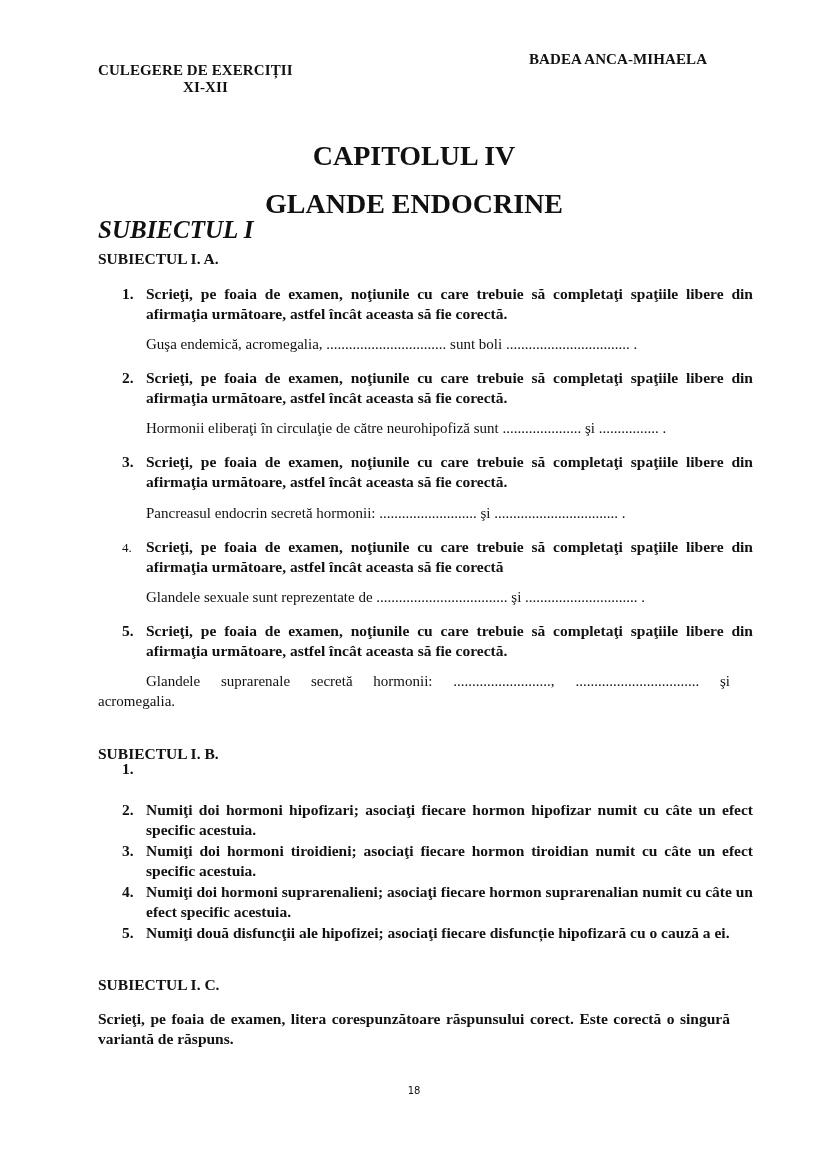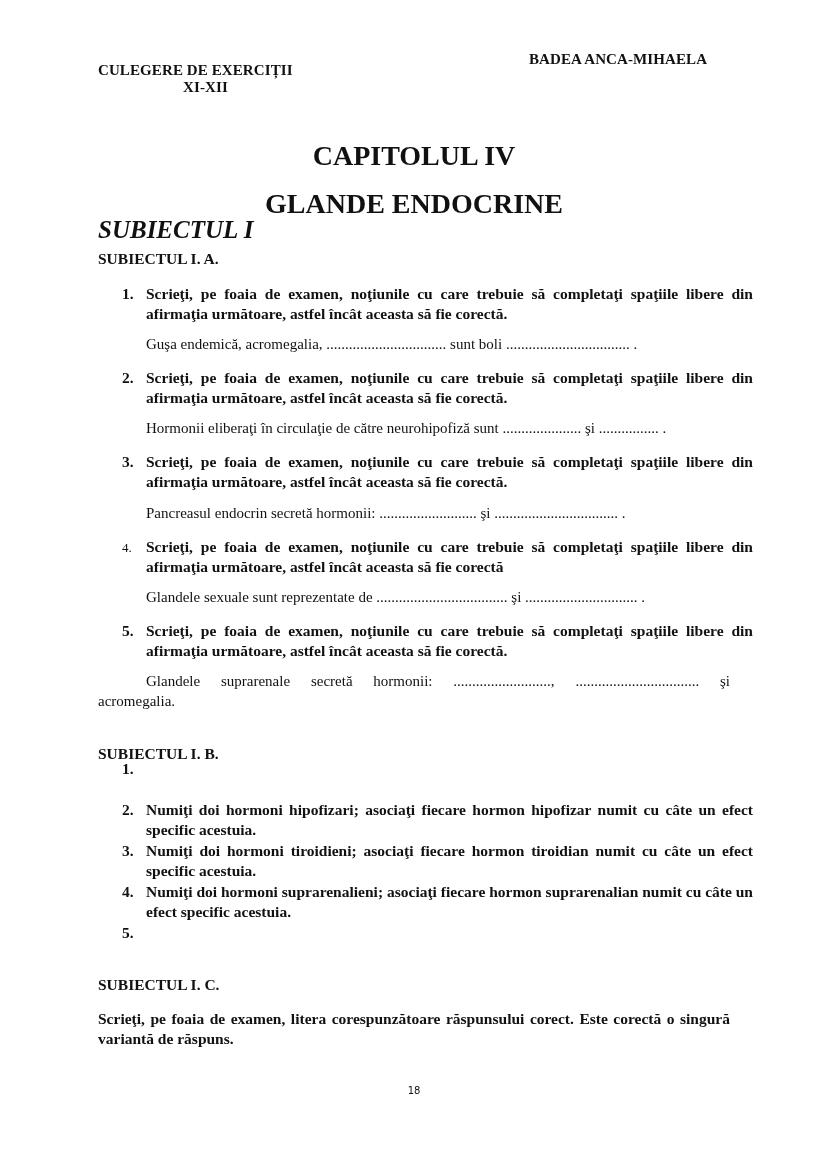--- a/index.html
+++ b/index.html
@@ -78,18 +78,19 @@
 <div class="abs q" style="left:122px; top:841px; width:640px; height:42px;">
   <span class="num">3.</span>
   <span class="txt">Numiţi doi hormoni tiroidieni; asociaţi fiecare hormon tiroidian numit cu câte un efect specific acestuia.</span>
 </div>
 <div class="abs q" style="left:122px; top:882px; width:640px; height:42px;">
   <span class="num">4.</span>
   <span class="txt">Numiţi doi hormoni suprarenalieni; asociaţi fiecare hormon suprarenalian numit cu câte un efect specific acestuia.</span>
 </div>
 <div class="abs q" style="left:122px; top:923px; width:640px; height:42px;">
   <span class="num">5.</span>
+  <span class="txt">Numiţi două disfuncţii ale hipofizei; asociaţi fiecare disfuncție hipofizară cu o cauză a ei.</span>
 </div>
 
 <div class="abs sub-h" style="left:98px; top:976px;">SUBIECTUL I. C.</div>
 <div class="abs q" style="left:98px; top:1009px; width:632px; font-weight:bold; text-align:justify;">Scrieţi, pe foaia de examen, litera corespunzătoare răspunsului corect. Este corectă o singură variantă de răspuns.</div>
 
 <div class="abs pagenum" style="top:1085px;">18</div>
 
 </body></html>

